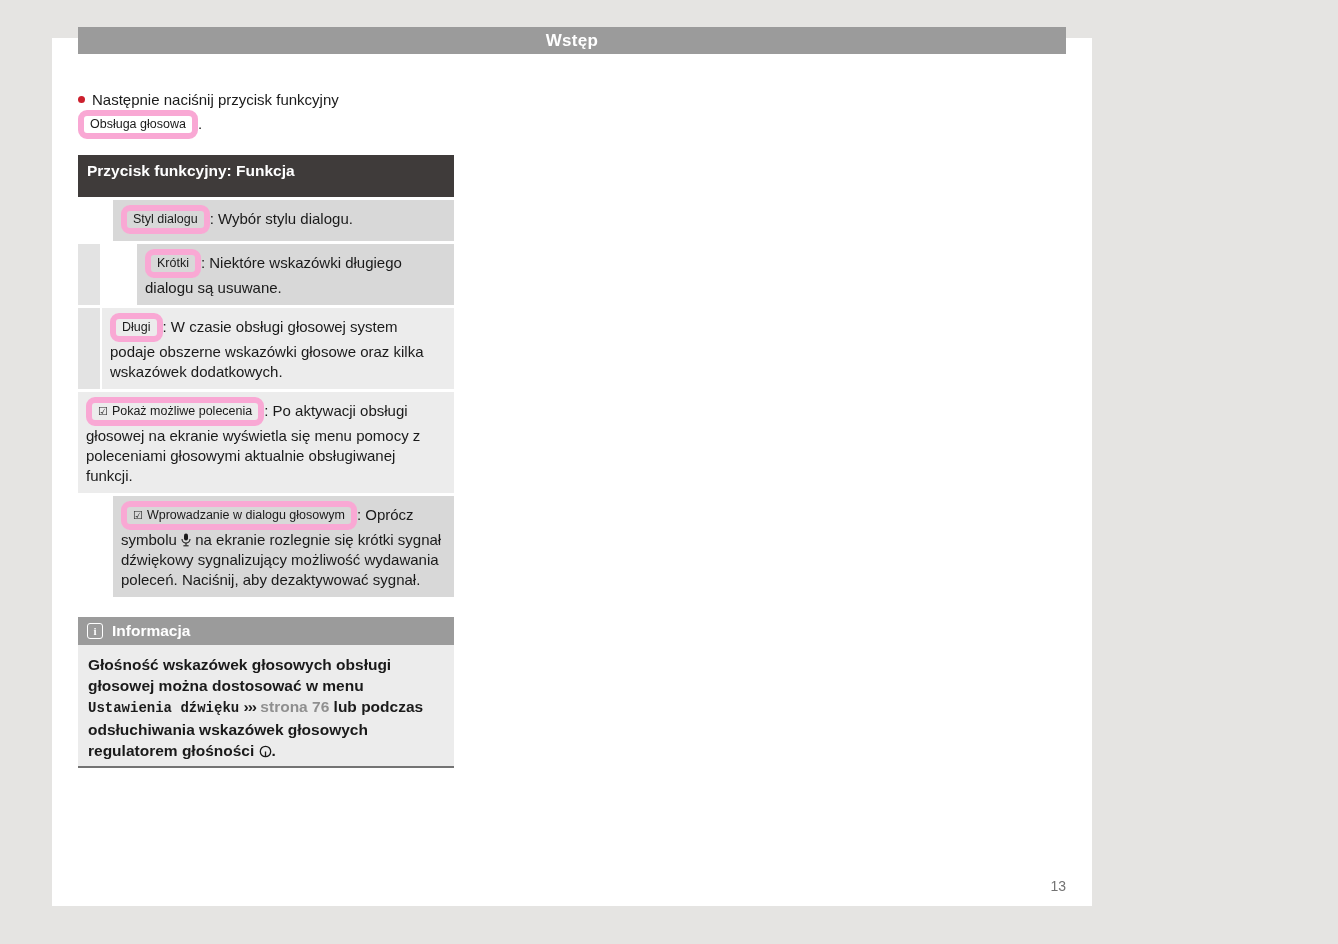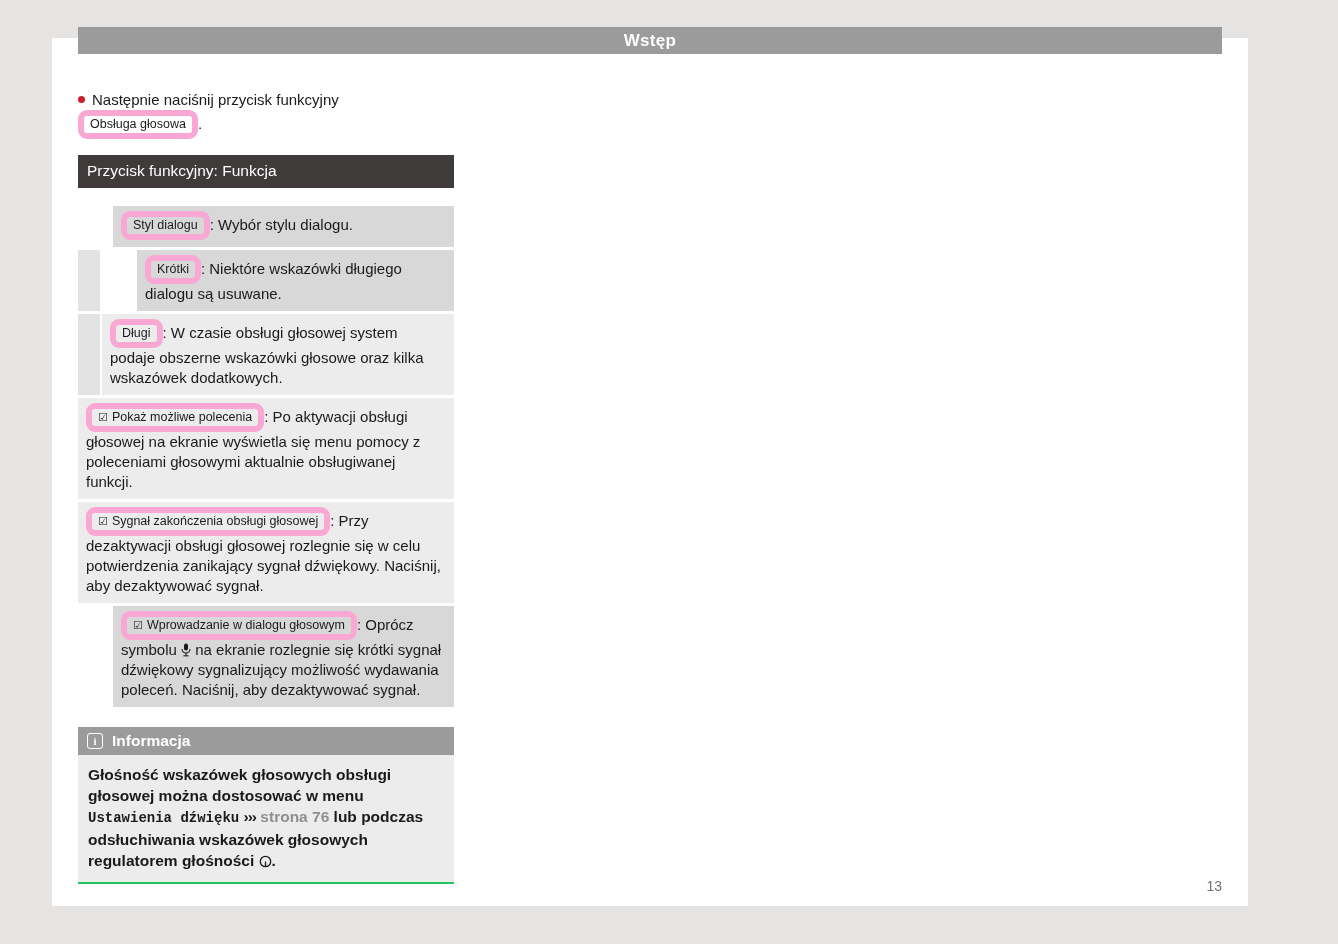--- a/index.html
+++ b/index.html
@@ -5,21 +5,21 @@
   * { margin:0; padding:0; box-sizing:border-box; }
   html,body { width:1338px; height:944px; }
   body {
     background: var(--canvas-bg, #e5e4e2);
     font-family: "Liberation Sans", sans-serif;
     color: var(--text-color, #1a1a1a);
     position: relative;
     overflow: hidden;
   }
   .sheet {
-    position:absolute; left:52px; top:38px; width:1196px; height:868px;
+    position:absolute; left:52px; top:38px; width:1040px; height:868px;
     background: var(--sheet-bg, #ffffff);
   }
   .topbar {
     position:absolute; left:26px; right:26px; top:-11px; height:27px;
     background: var(--header-bar-bg, #9b9b9b);
     color: var(--header-bar-text, #fff);
     font-weight:bold; font-size:17px;
     display:flex; align-items:center; justify-content:center;
     letter-spacing:0.3px;
   }
@@ -46,23 +46,23 @@
     vertical-align:1px;
     background:transparent;
     cursor:default;
   }
   .cbx { font-size:11px; margin-right:4px; vertical-align:0px; }
   
   .table { width:100%; }
   .table-header {
     background: var(--table-header-bg, #3f3b3a);
     color: var(--table-header-text, #fff);
-    font-weight:normal; font-size:15.5px;
-    padding:6px 9px 7px 9px;
-    margin-bottom:18px;
+    font-weight:bold; font-size:15.5px;
+    padding:6px 9px 16px 9px;
+    margin-bottom:3px;
   }
   .row { display:flex; margin-bottom:3px; }
   .row-body { flex:1; padding:5px 8px 7px 8px; }
   .row.dark .row-body { background: var(--row-dark-bg, #d8d8d8); margin-left: 35px; }
   .row.light .row-body { background: var(--row-light-bg, #ececec); }
   .indent-cell {
     width:22px; margin-right:2px;
     background: var(--indent-cell-bg, #e3e3e3);
     flex:0 0 auto;
   }
@@ -76,23 +76,23 @@
   }
   .info-icon {
     display:inline-flex; align-items:center; justify-content:center;
     width:16px; height:16px;
     border:1.6px solid #fff; border-radius:3px;
     font-size:11px; font-weight:bold; color:#fff;
     font-family:"Liberation Serif", serif;
   }
   .info-body {
     background: var(--info-body-bg, #ececec);
-    padding:9px 10px 11px 10px;
+    padding:9px 10px 5px 10px;
     font-weight:bold; font-size:15.5px; line-height:21px;
-    border-bottom:2px solid #22c55e;
+    border-bottom:2px solid #737373;
   }
   .mono { font-family:"Liberation Mono", monospace; font-weight:bold; font-size:14px; }
   .chev { font-weight:bold; letter-spacing:-1px; }
   .xref { color: var(--link-gray, #8f8f8f); font-weight:bold; cursor:pointer; }
   .inline-icon { display:inline-block; }
   .inline-icon svg { vertical-align:-2px; }
   .pagenum {
     position:absolute; right:26px; bottom:12px;
     font-size:14px; color:#737373;
   }
@@ -123,23 +123,20 @@
             <div class="indent-cell"></div>
             <div class="row-body"><span class="btn"><span>Krótki</span></span><span>: Niektóre wskazówki długiego dialogu są usuwane.</span></div>
           </div>
           <div class="row light">
             <div class="indent-cell"></div>
             <div class="row-body"><span class="btn"><span>Długi</span></span><span>: W czasie obsługi głosowej system podaje obszerne wskazówki głosowe oraz kilka wskazówek dodatkowych.</span></div>
           </div>
           <div class="row light">
             <div class="row-body"><span class="btn"><span class="cbx">☑</span><span>Pokaż możliwe polecenia</span></span><span>: Po aktywacji obsługi głosowej na ekranie wyświetla się menu pomocy z poleceniami głosowymi aktualnie obsługiwanej funkcji.</span></div>
           </div>
-          <div class="row light">
-            <div class="row-body"><span class="btn"><span class="cbx">☑</span><span>Sygnał zakończenia obsługi głosowej</span></span><span>: Przy dezaktywacji obsługi głosowej rozlegnie się w celu potwierdzenia zanikający sygnał dźwiękowy. Naciśnij, aby dezaktywować sygnał.</span></div>
-          </div>
           <div class="row dark">
             <div class="row-body"><span class="btn"><span class="cbx">☑</span><span>Wprowadzanie w dialogu głosowym</span></span><span>: Oprócz symbolu </span><span class="inline-icon"><svg width="10" height="14" viewBox="0 0 10 14">
                   <rect x="3" y="0.6" width="4" height="7" rx="2" fill="#1a1a1a"></rect>
                   <path d="M1 6a4 4 0 0 0 8 0" fill="none" stroke="#1a1a1a" stroke-width="1.1"></path>
                   <line x1="5" y1="10" x2="5" y2="12.2" stroke="#1a1a1a" stroke-width="1.1"></line>
                   <line x1="2.4" y1="12.8" x2="7.6" y2="12.8" stroke="#1a1a1a" stroke-width="1.1"></line>
                 </svg></span><span> na ekranie rozlegnie się krótki sygnał dźwiękowy sygnalizujący możliwość wydawania poleceń. Naciśnij, aby dezaktywować sygnał.</span></div>
           </div>
         </div>
     </div>

